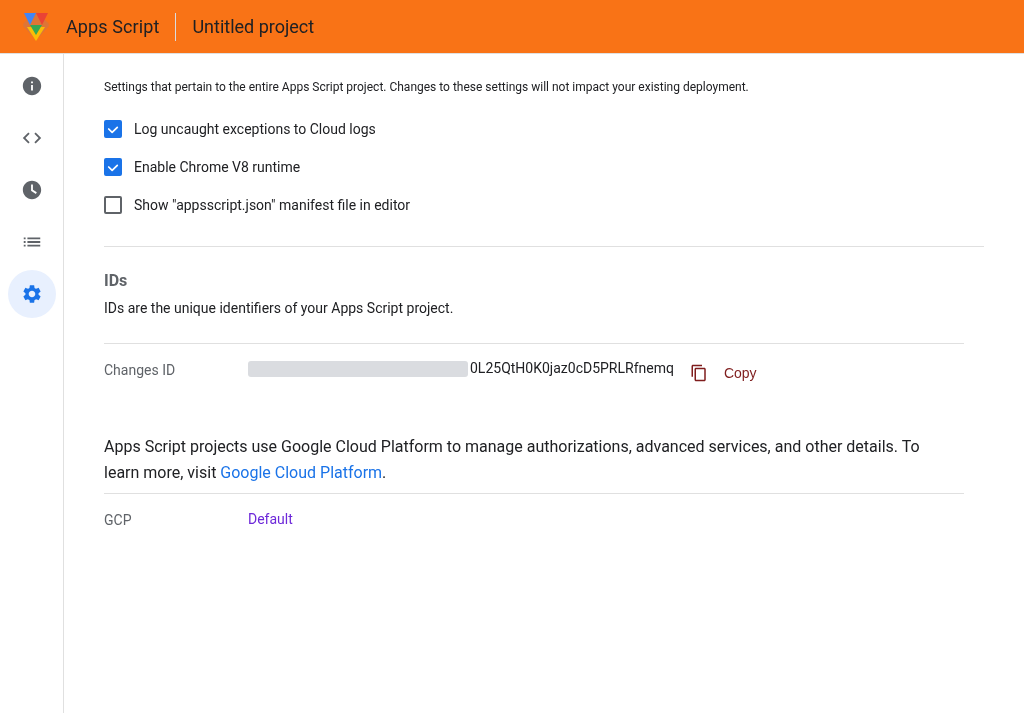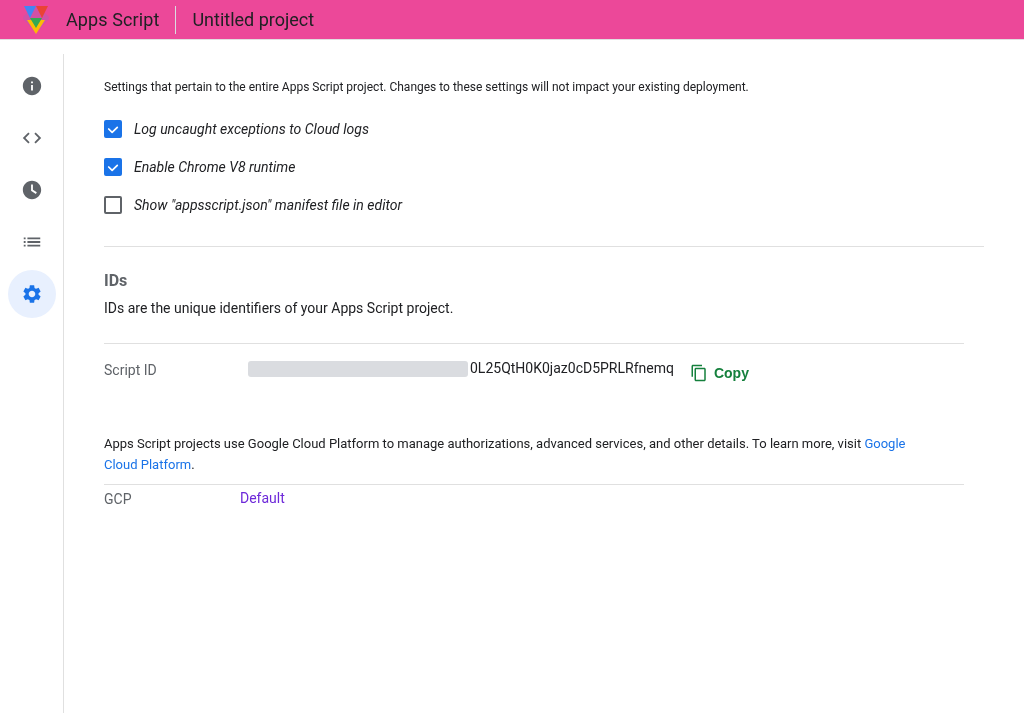--- a/index.html
+++ b/index.html
@@ -2,24 +2,24 @@
 <html><head>
   <meta charset="utf-8">
   <style>
     * { box-sizing: border-box; margin: 0; padding: 0; }
     body { font-family: 'Google Sans', Roboto, Arial, sans-serif; background: #fff; color: #202124; font-size: 14px; }
 
     
     .header {
       display: flex;
       align-items: center;
-      height: 40px;
+      height: 54px;
       padding: 0 16px;
       border-bottom: 1px solid #e0e0e0;
-      background: #ec4899;
+      background: #f97316;
       position: fixed;
       top: 0; left: 0; right: 0;
       z-index: 100;
     }
     .header-logo {
       display: flex;
       align-items: center;
       gap: 10px;
     }
     .logo-icon {
@@ -105,21 +105,20 @@
       display: flex;
       flex-direction: column;
       gap: 20px;
       margin-bottom: 32px;
     }
     .checkbox-item {
       display: flex;
       align-items: center;
       gap: 12px;
       cursor: pointer;
-      font-style: italic;
     }
     .checkbox-box {
       width: 18px;
       height: 18px;
       border: 2px solid #1a73e8;
       border-radius: 2px;
       background: #1a73e8;
       display: flex;
       align-items: center;
       justify-content: center;
@@ -190,57 +189,57 @@
       background: #dadce0;
       border-radius: 3px;
       height: 16px;
       width: 220px;
       vertical-align: middle;
       margin-right: 2px;
     }
     .copy-button {
       display: inline-flex;
       align-items: center;
-      gap: 6px;
-      color: #15803d;
+      gap: 16px;
+      color: #7f1d1d;
       font-size: 14px;
       cursor: pointer;
       background: none;
       border: none;
       padding: 4px 8px;
       border-radius: 4px;
-      font-weight: 700;
+      font-weight: 400;
       width: fit-content;
     }
     .copy-button svg {
       width: 18px;
       height: 18px;
     }
 
     
     .gcp-section {
       margin-top: 32px;
     }
     .gcp-desc {
-      font-size: 13px;
+      font-size: 16px;
       color: #202124;
       line-height: 1.6;
       margin-bottom: 8px;
       max-width: 820px;
     }
     .gcp-desc a {
       color: #1a73e8;
       text-decoration: none;
     }
     .gcp-field-row {
       display: flex;
       align-items: center;
-      padding: 4px 0;
+      padding: 16px 0;
       border-top: 1px solid #e0e0e0;
-      gap: 16px;
+      gap: 24px;
       max-width: 860px;
     }
     .gcp-field-value {
       font-size: 14px;
       color: #6d28d9;
     }
   </style>
 </head>
 <body>
 
@@ -339,21 +338,21 @@
 
     </div>
 
     <hr class="section-divider">
 
     <div class="ids-section">
       <h2 class="section-title">IDs</h2>
       <p class="section-desc">IDs are the unique identifiers of your Apps Script project.</p>
 
       <div class="field-row">
-        <span class="field-label">Script ID</span>
+        <span class="field-label">Changes ID</span>
         <div class="field-value-area">
           <div class="script-id-value">
             <span class="script-id-blur"></span><span>0L25QtH0K0jaz0cD5PRLRfnemq</span>
           </div>
           <button class="copy-button">
             <svg viewBox="0 0 24 24" fill="currentColor">
               <path d="M16 1H4c-1.1 0-2 .9-2 2v14h2V3h12V1zm3 4H8c-1.1 0-2 .9-2 2v14c0 1.1.9 2 2 2h11c1.1 0 2-.9 2-2V7c0-1.1-.9-2-2-2zm0 16H8V7h11v14z"></path>
             </svg>
             <span>Copy</span>
           </button>

